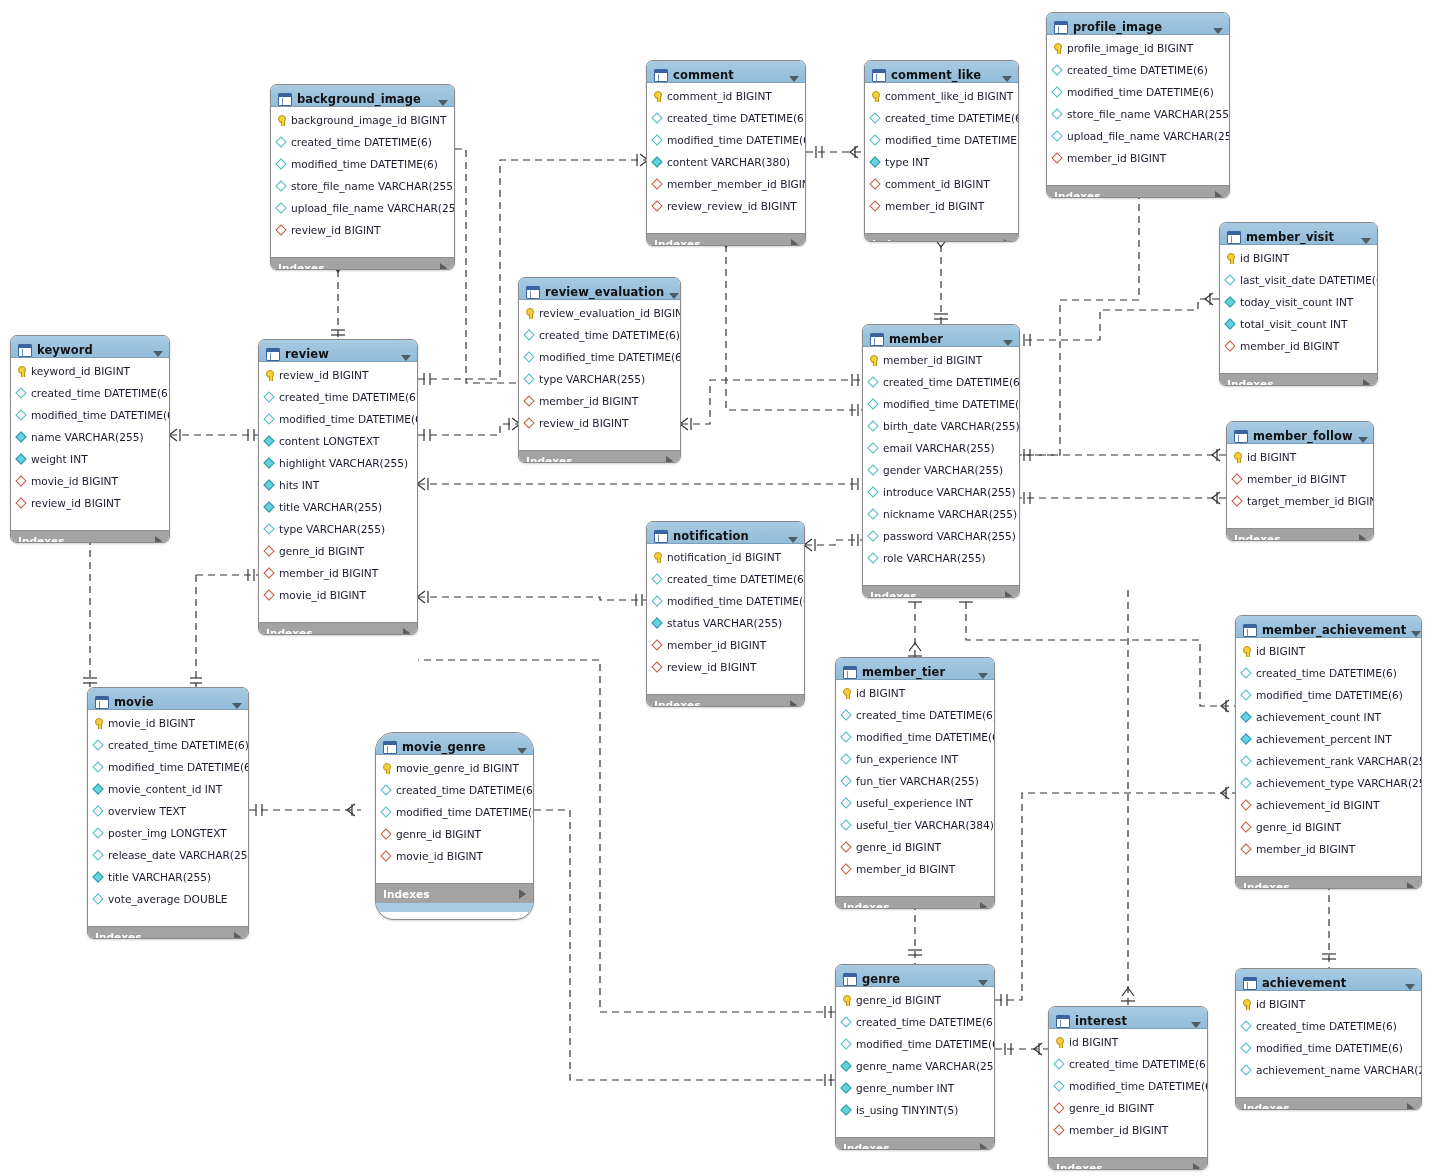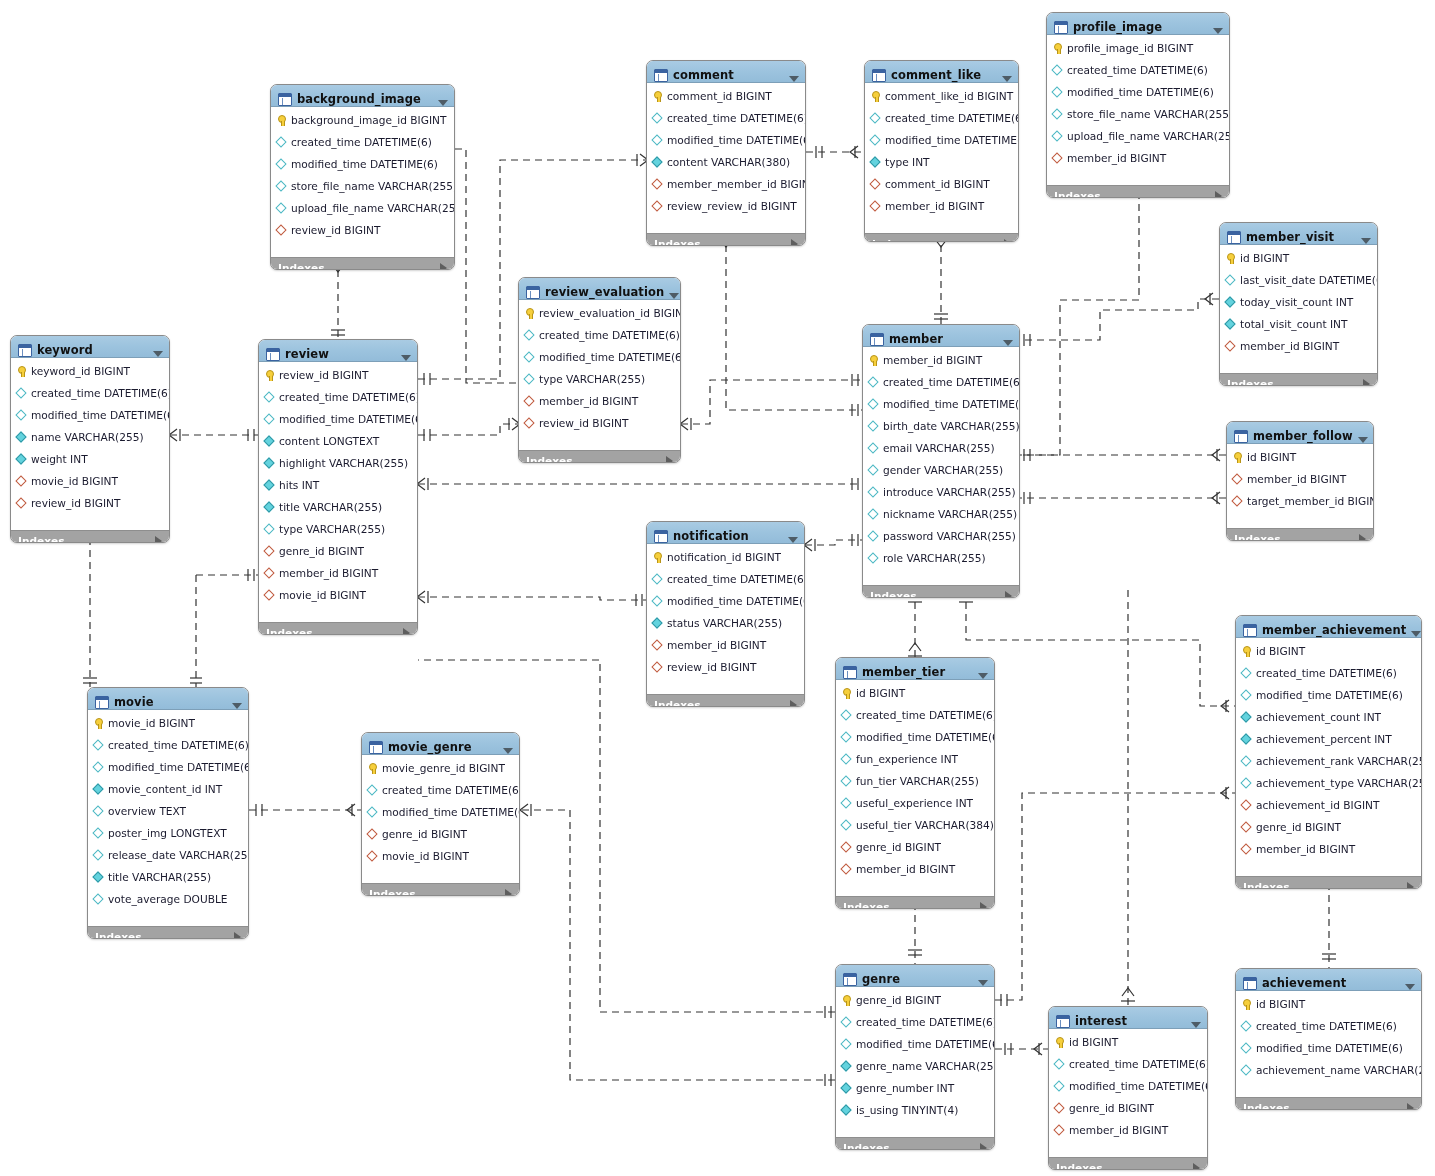--- a/index.html
+++ b/index.html
@@ -1048,21 +1048,21 @@
             </span>
             <span class="col-name">vote_average DOUBLE</span>
           </div>
         </div>
         <div class="idx">
           <span class="idx-label">Indexes</span>
           <span class="idx-arrow"></span>
         </div>
         <div class="foot"></div>
       </div>
-      <div class="tbl" style="left: 361px; top: 732px; width: 159px; height: 164px;">
+      <div class="tbl" style="left: 375px; top: 732px; width: 159px; height: 188px; border-radius: 19px;">
         <div class="tbl-hdr">
           <span class="tbl-icon"></span>
           <span class="tbl-title">movie_genre</span>
           <span class="caret"></span>
         </div>
         <div class="cols">
           <div class="col">
             <span class="gl">
               <span class="key"></span>
             </span>
@@ -1201,21 +1201,21 @@
           <div class="col">
             <span class="gl">
               <span class="dia notnull"></span>
             </span>
             <span class="col-name">genre_number INT</span>
           </div>
           <div class="col">
             <span class="gl">
               <span class="dia notnull"></span>
             </span>
-            <span class="col-name">is_using TINYINT(4)</span>
+            <span class="col-name">is_using TINYINT(5)</span>
           </div>
         </div>
         <div class="idx">
           <span class="idx-label">Indexes</span>
           <span class="idx-arrow"></span>
         </div>
         <div class="foot"></div>
       </div>
       <div class="tbl" style="left: 1048px; top: 1006px; width: 160px; height: 164px;">
         <div class="tbl-hdr">

